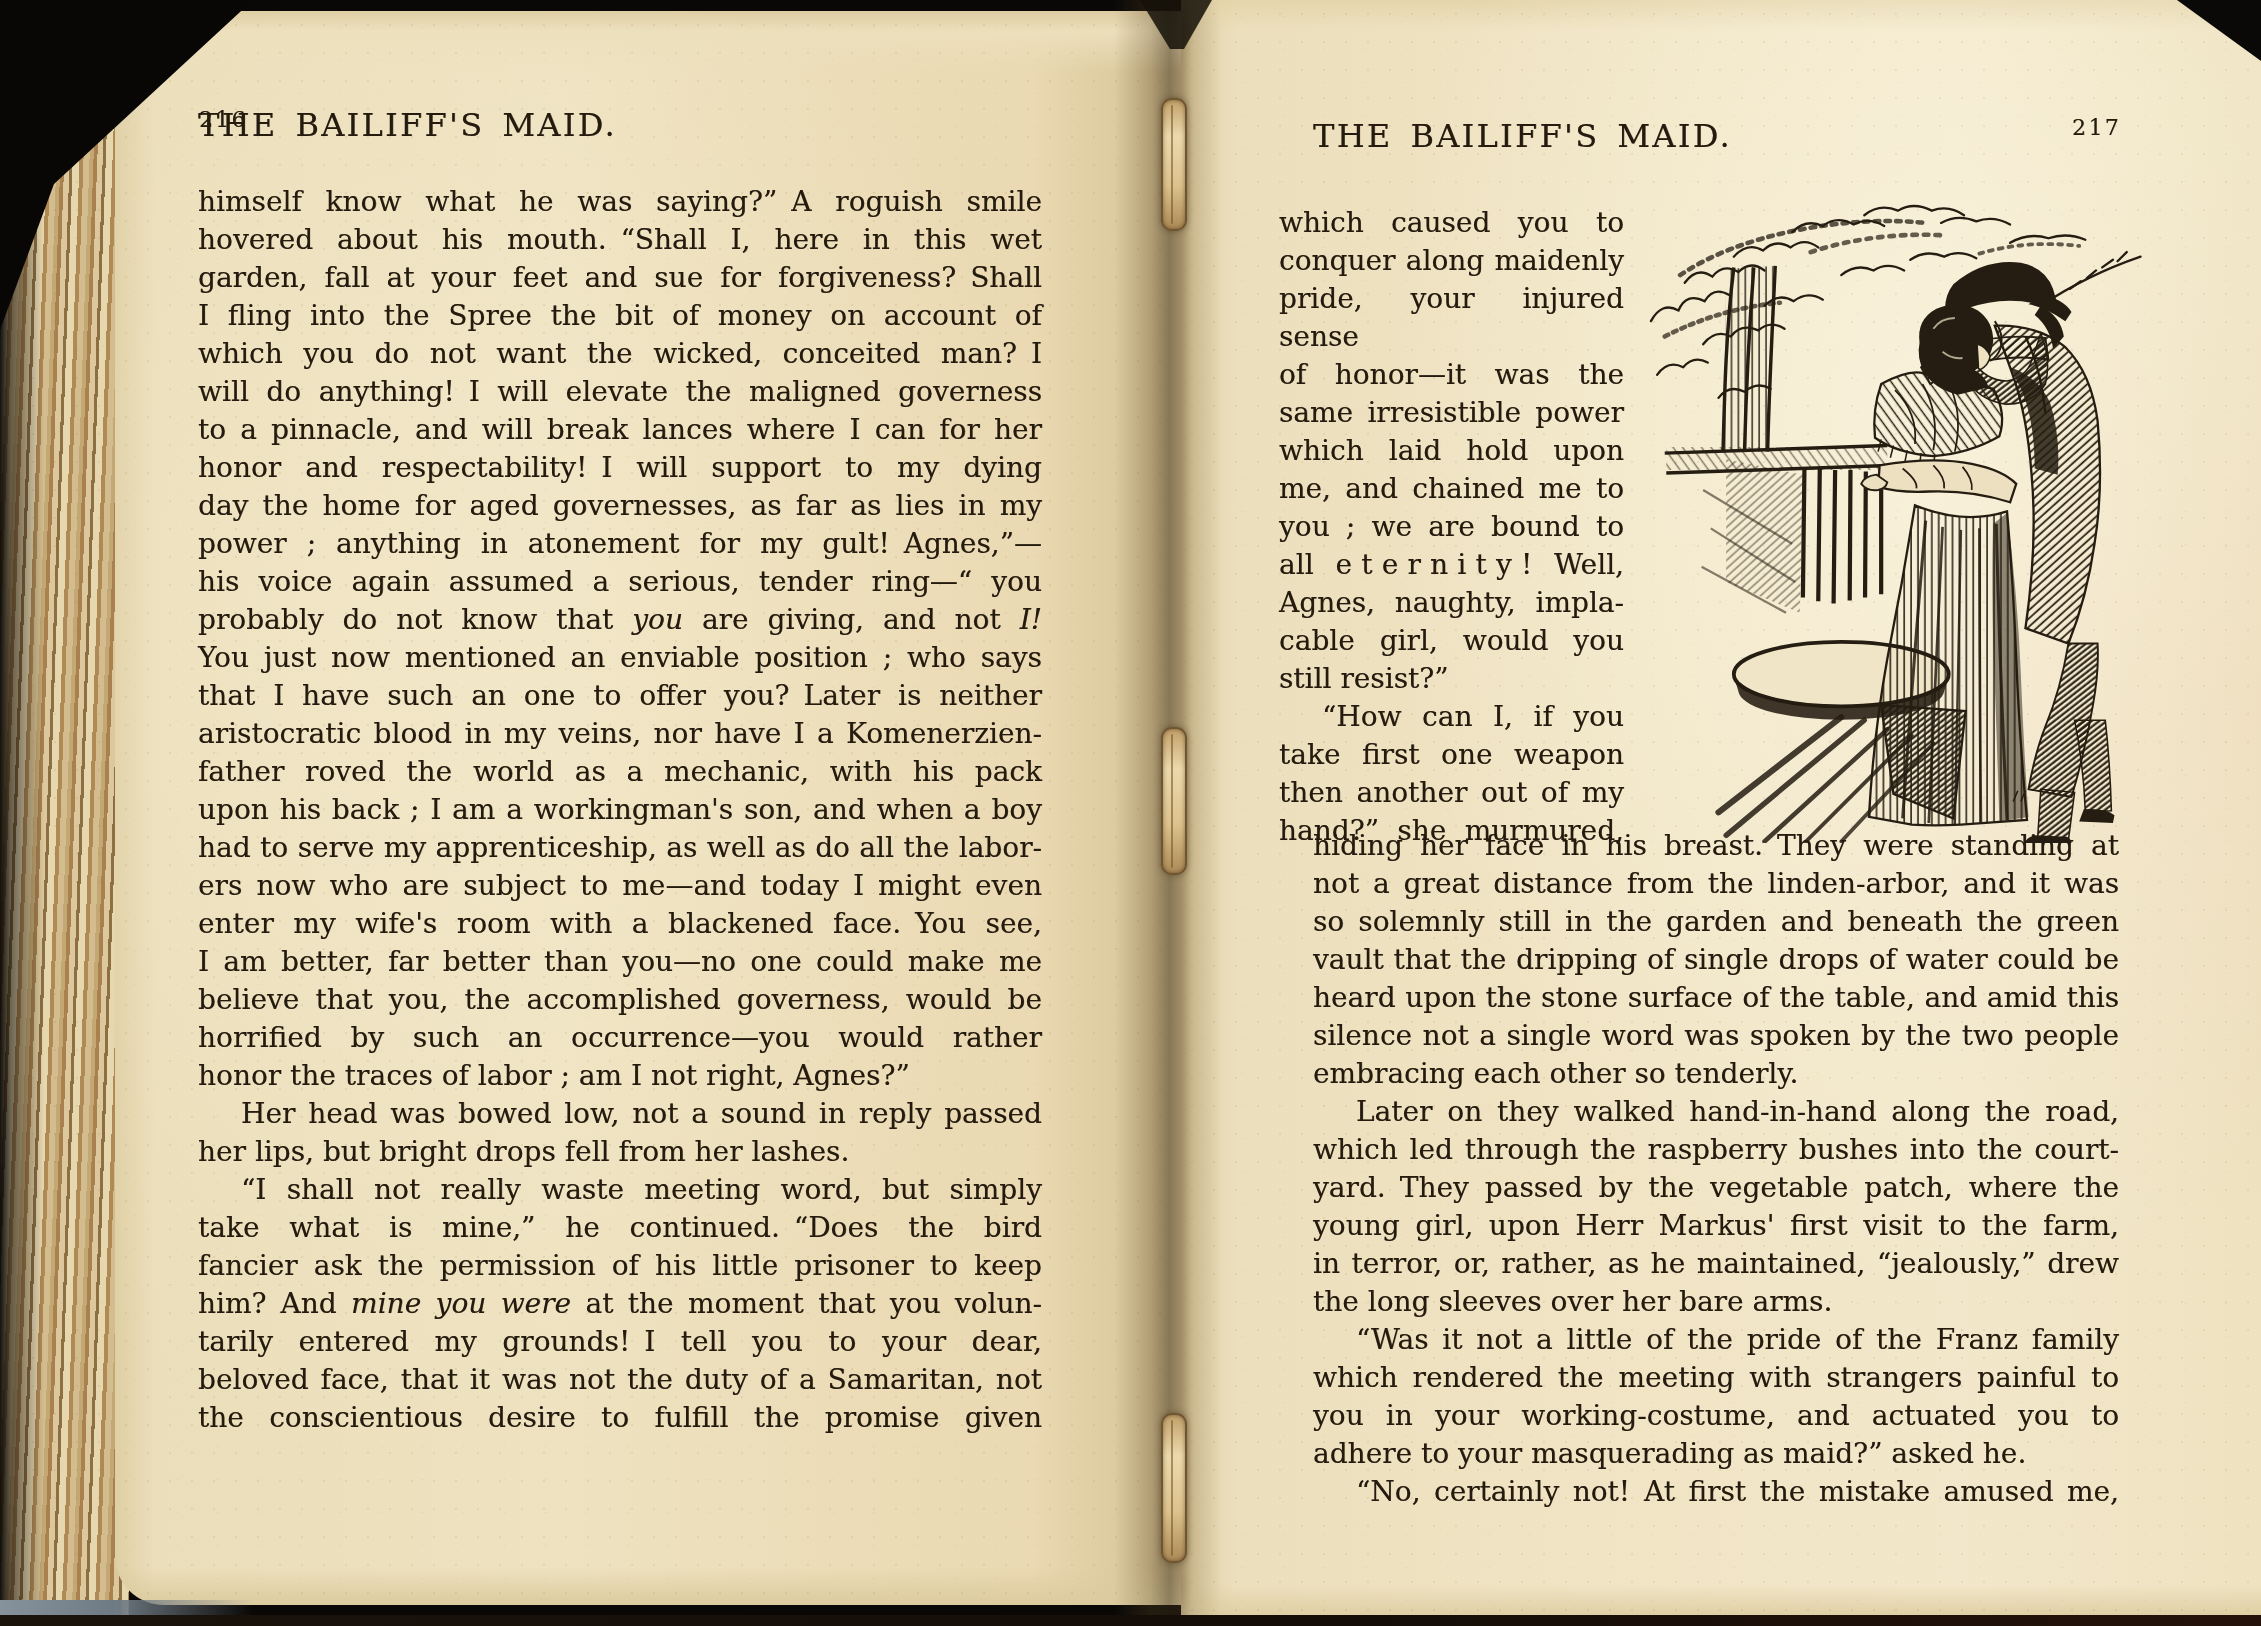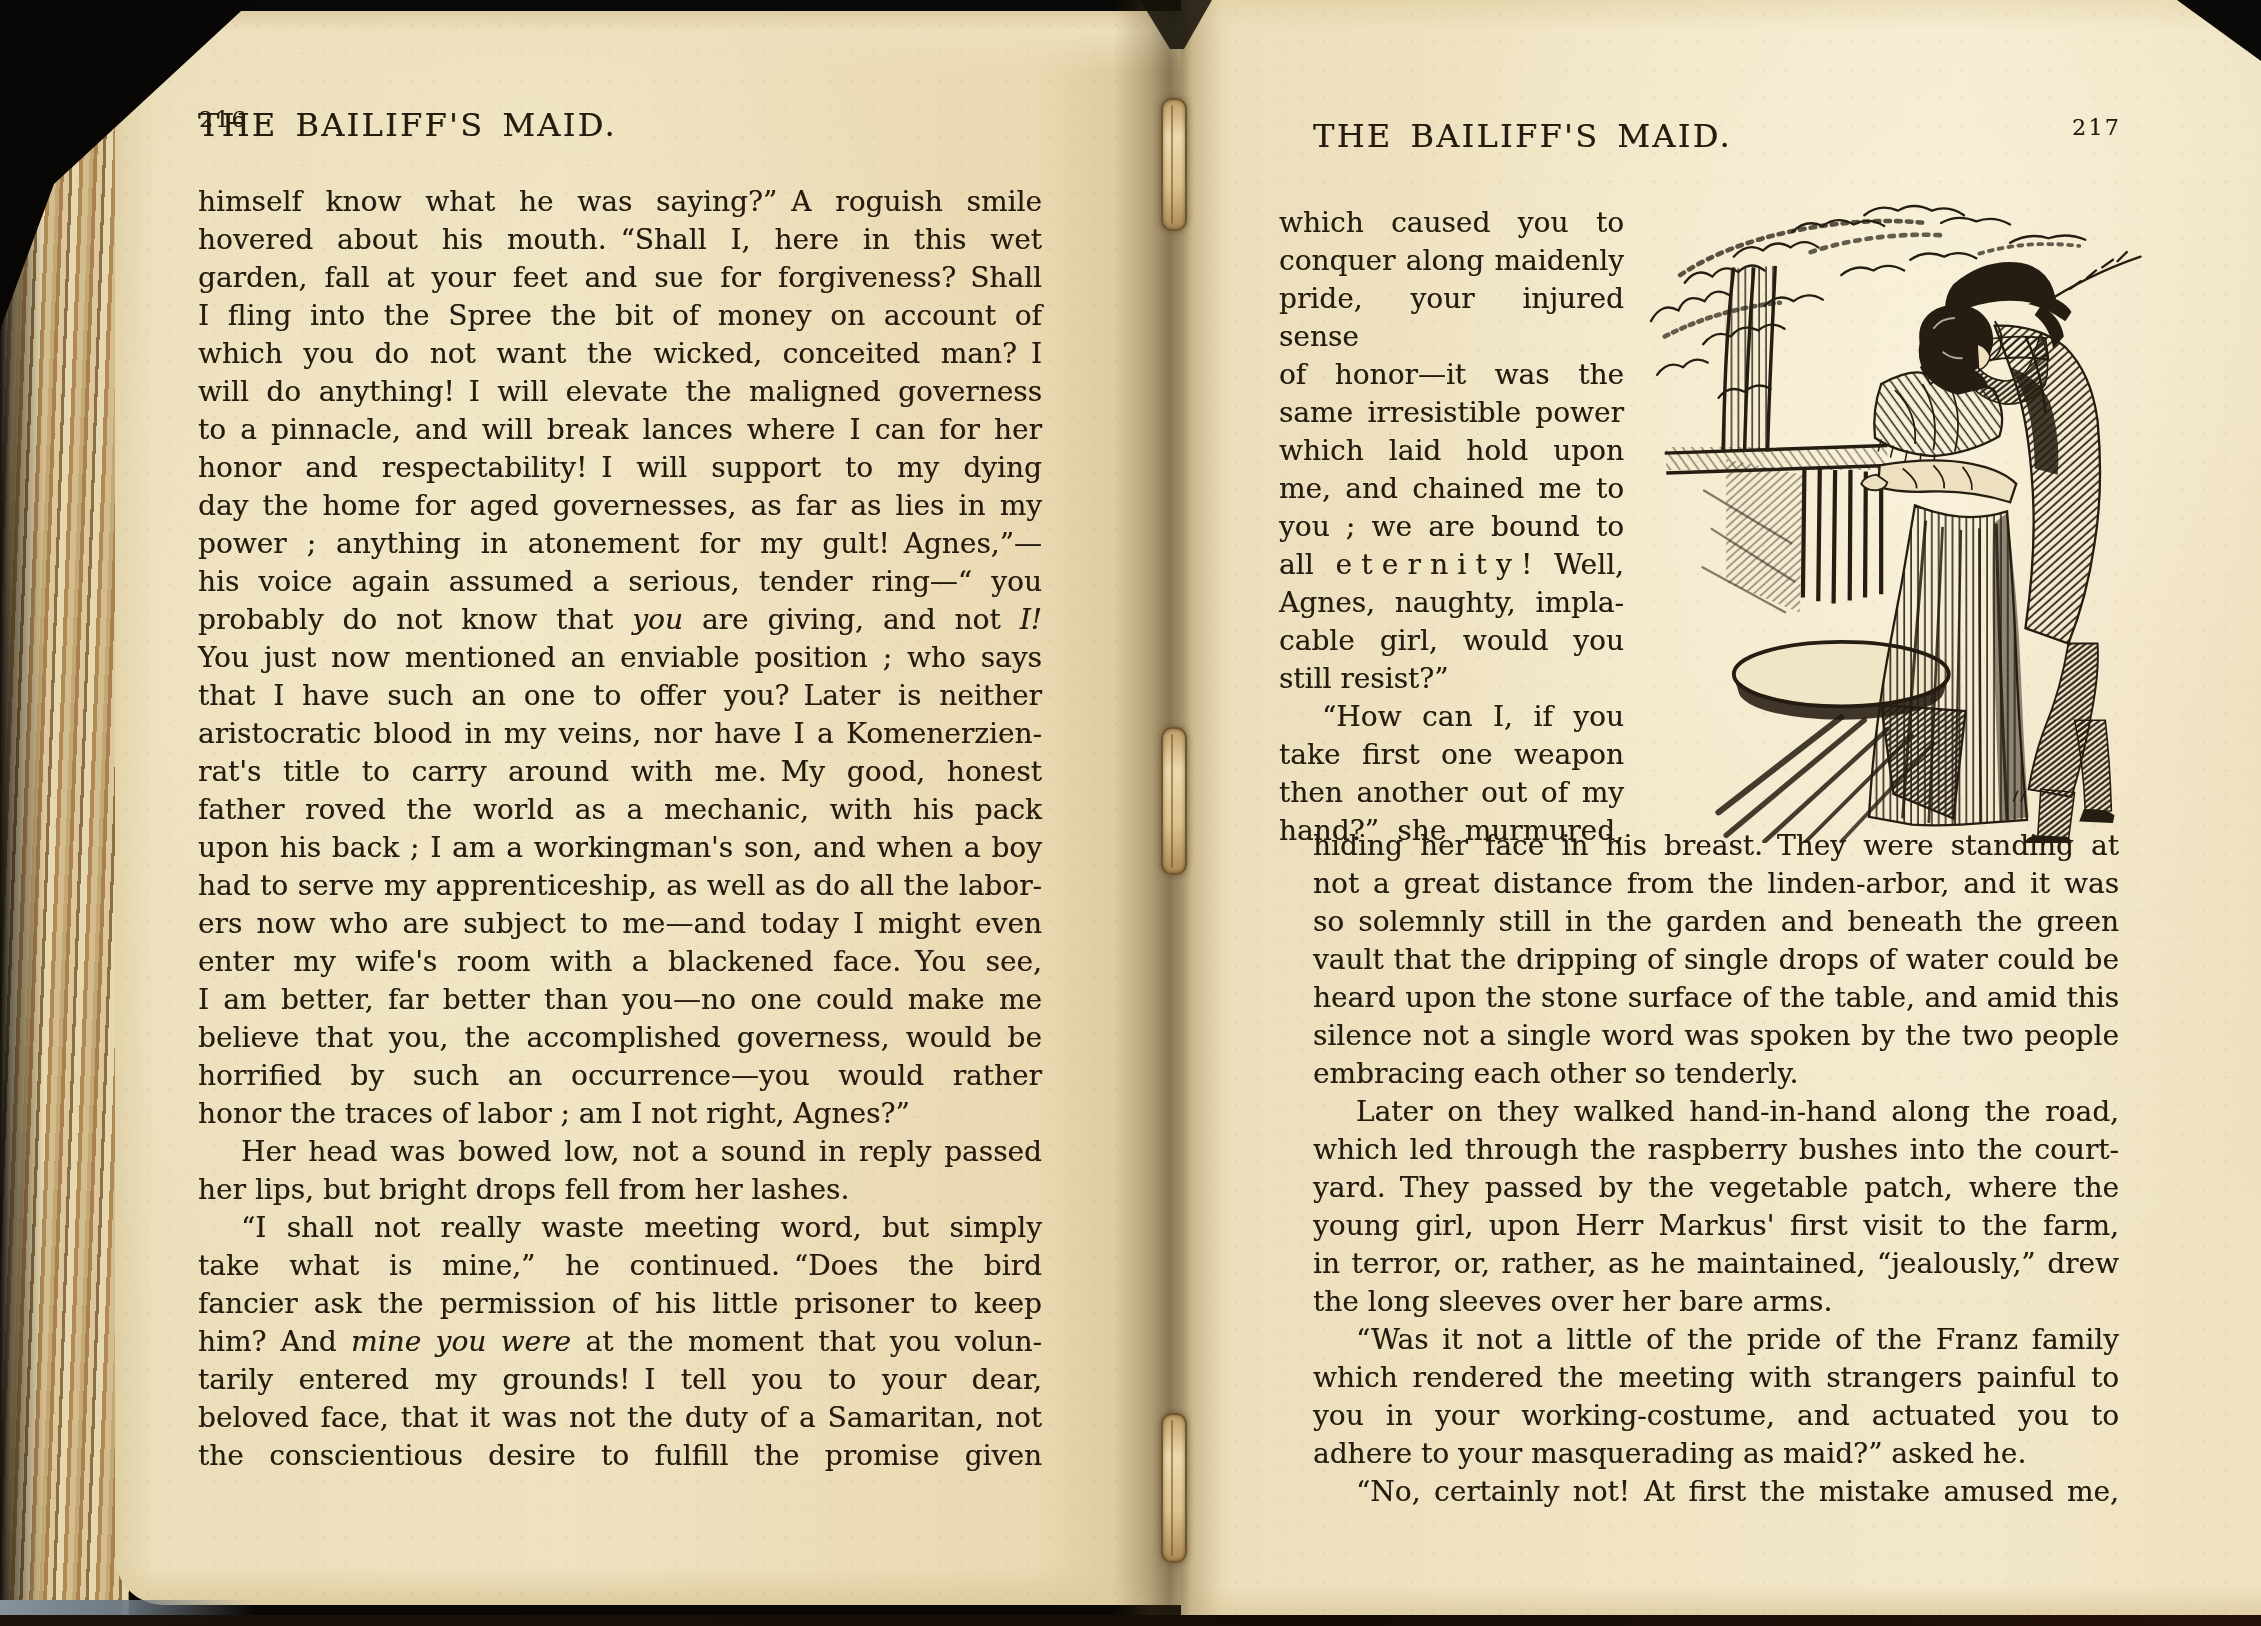--- a/index.html
+++ b/index.html
@@ -93,21 +93,20 @@
       <div class="tl"><span>will do anything! I will elevate the maligned governess</span></div>
       <div class="tl"><span>to a pinnacle, and will break lances where I can for her</span></div>
       <div class="tl"><span>honor and respectability! I will support to my dying</span></div>
       <div class="tl"><span>day the home for aged governesses, as far as lies in my</span></div>
       <div class="tl"><span>power ; anything in atonement for my gult! Agnes,”—</span></div>
       <div class="tl"><span>his voice again assumed a serious, tender ring—“ you</span></div>
       <div class="tl"><span>probably do not know that </span><span class="it">you</span><span> are giving, and not </span><span class="it">I!</span></div>
       <div class="tl"><span>You just now mentioned an enviable position ; who says</span></div>
       <div class="tl"><span>that I have such an one to offer you? Later is neither</span></div>
       <div class="tl"><span>aristocratic blood in my veins, nor have I a Komenerzien-</span></div>
-      <div class="tl"><span>rat's title to carry around with me. My good, honest</span></div>
       <div class="tl"><span>father roved the world as a mechanic, with his pack</span></div>
       <div class="tl"><span>upon his back ; I am a workingman's son, and when a boy</span></div>
       <div class="tl"><span>had to serve my apprenticeship, as well as do all the labor-</span></div>
       <div class="tl"><span>ers now who are subject to me—and today I might even</span></div>
       <div class="tl"><span>enter my wife's room with a blackened face. You see,</span></div>
       <div class="tl"><span>I am better, far better than you—no one could make me</span></div>
       <div class="tl"><span>believe that you, the accomplished governess, would be</span></div>
       <div class="tl"><span>horrified by such an occurrence—you would rather</span></div>
       <div class="tl nj"><span>honor the traces of labor ; am I not right, Agnes?”</span></div>
       <div class="tl ind"><span>Her head was bowed low, not a sound in reply passed</span></div>

